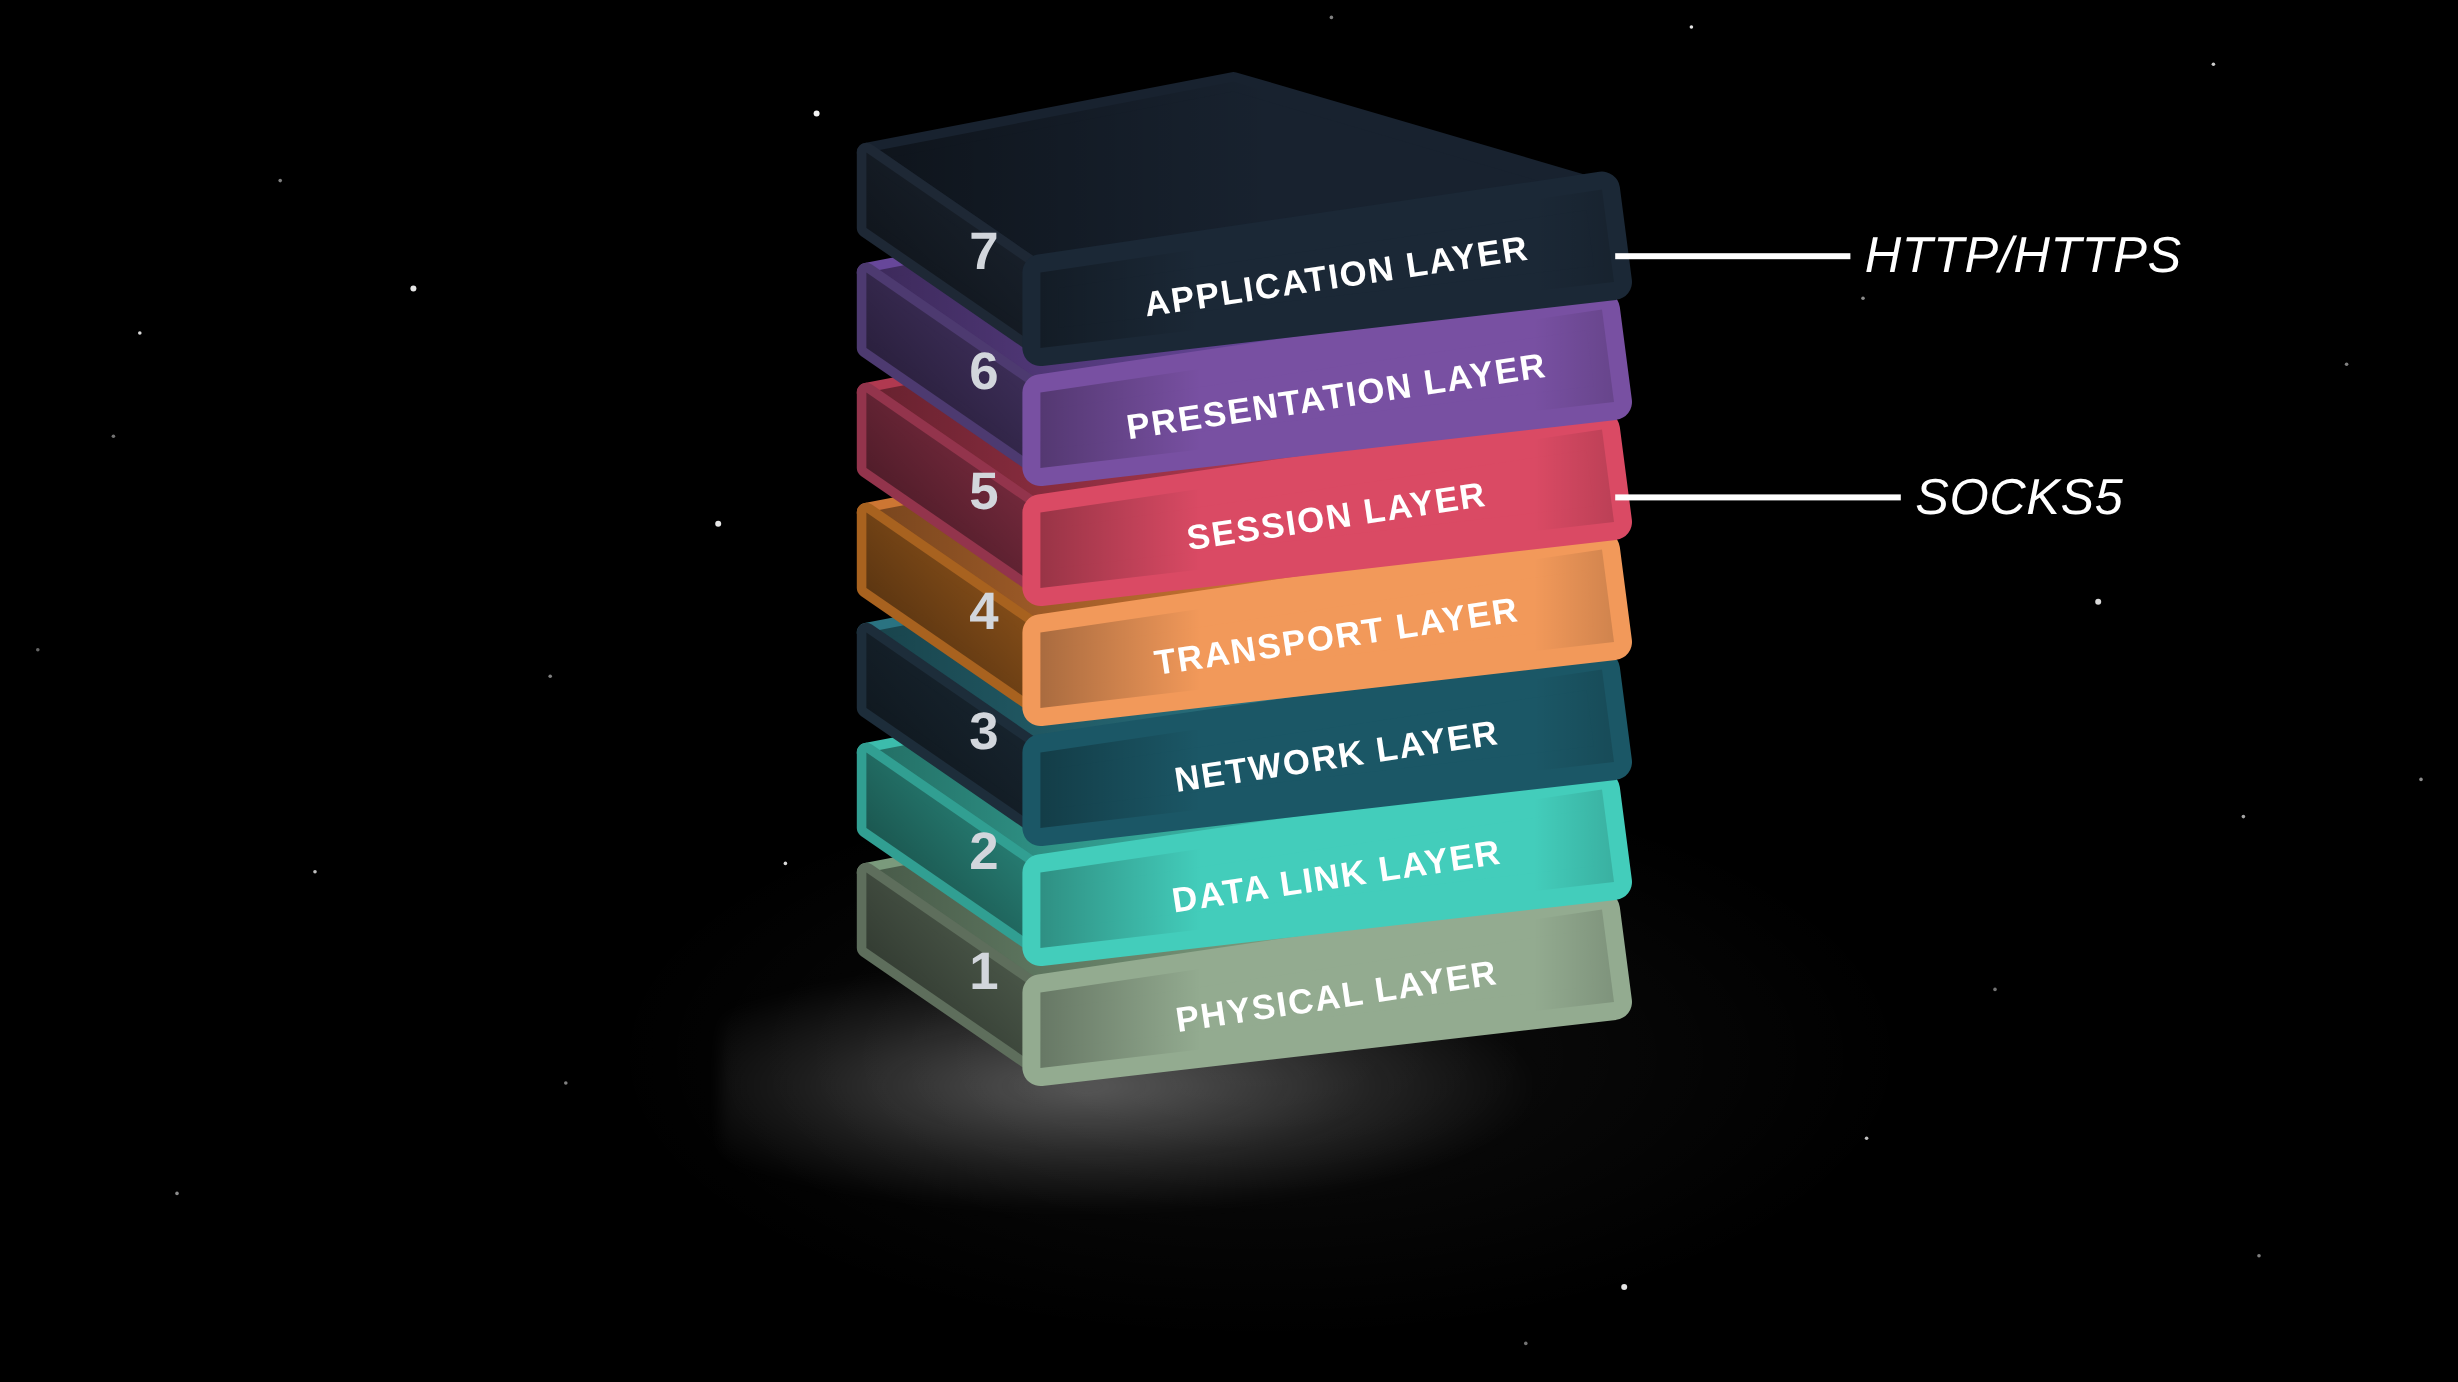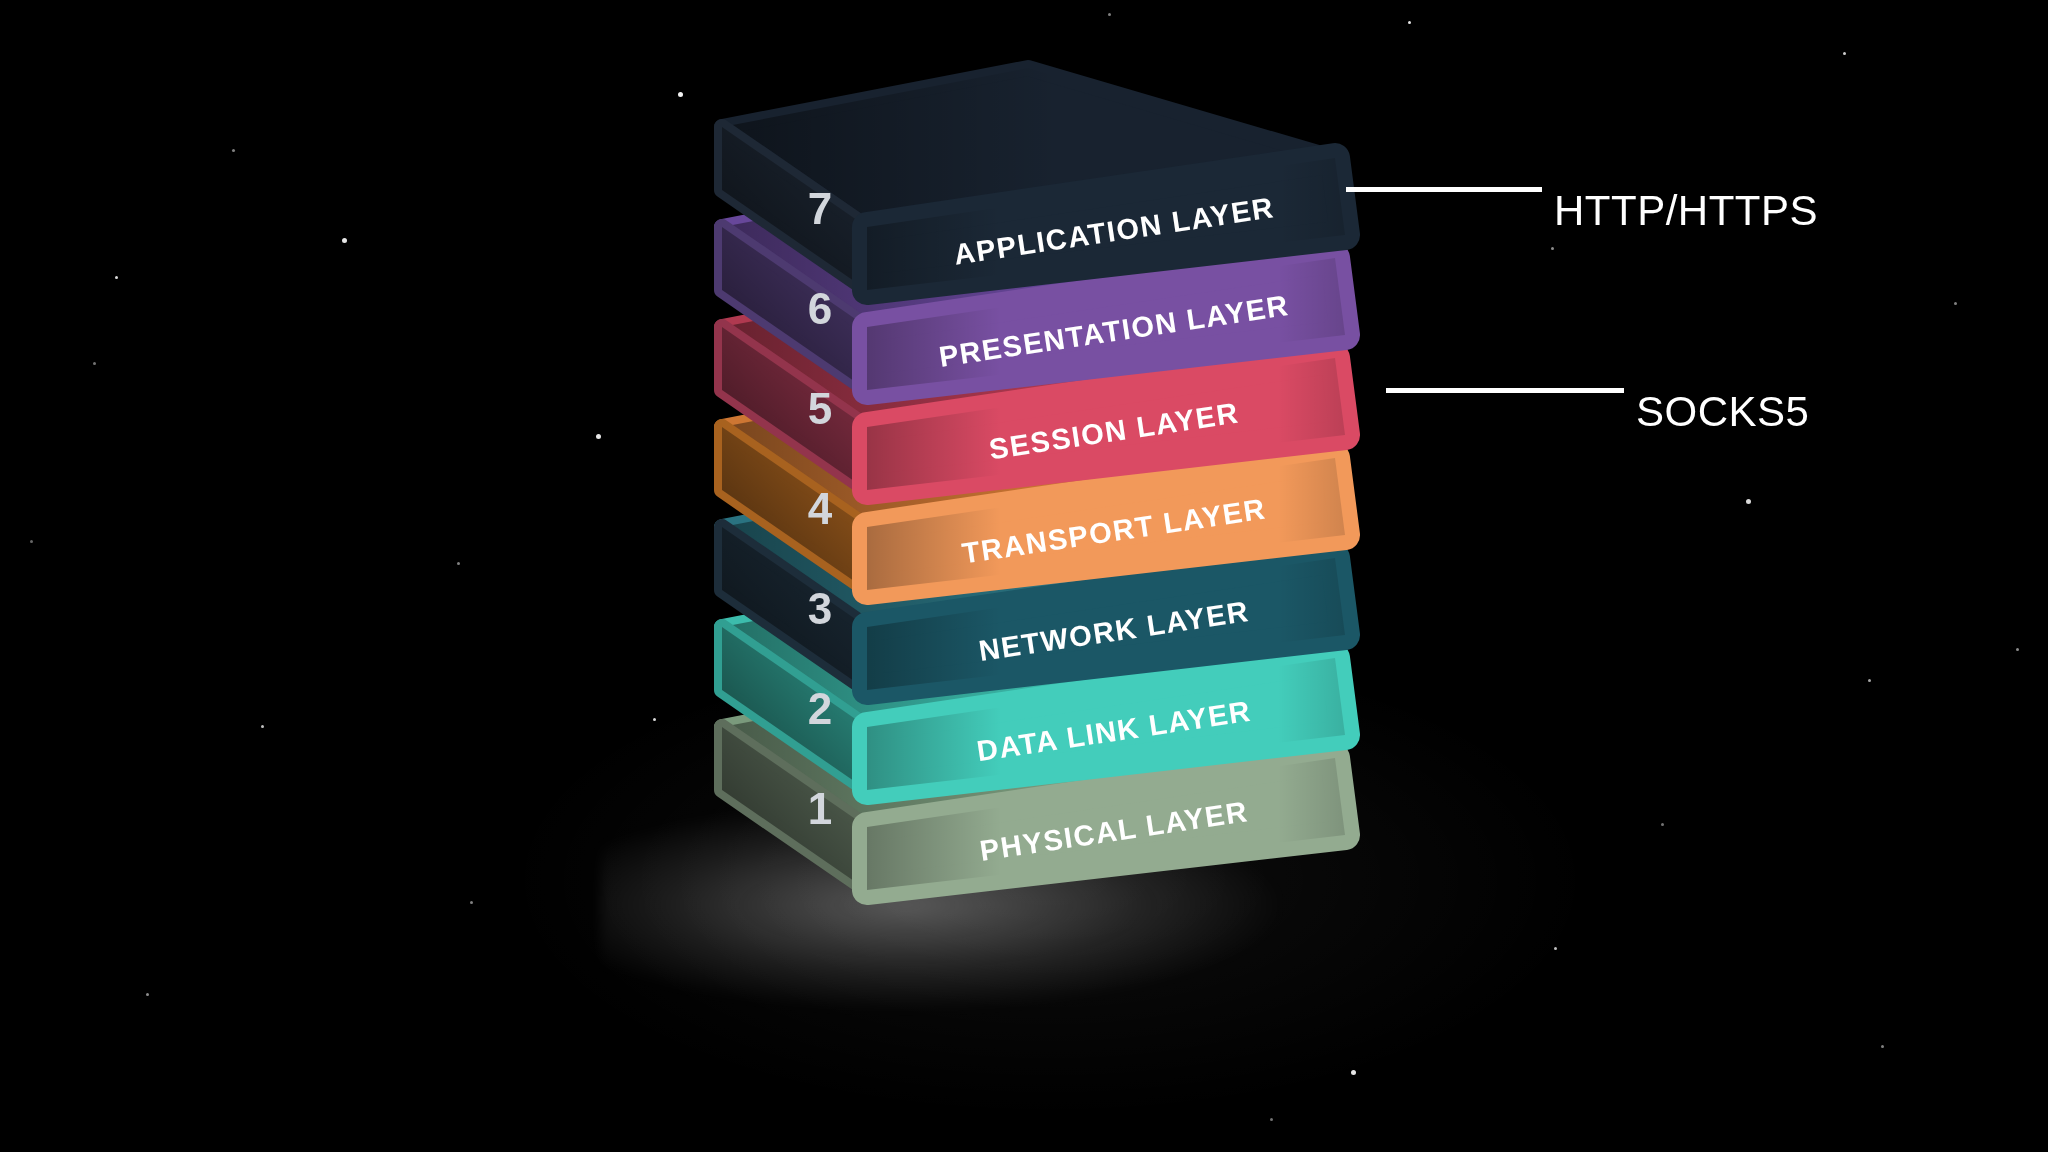--- a/index.html
+++ b/index.html
@@ -23,21 +23,21 @@
   .haze{position:absolute;left:500px;top:640px;width:1100px;height:480px;
         background:radial-gradient(ellipse at center, rgba(255,255,255,.055), rgba(0,0,0,0) 70%);}
   .glow{position:absolute;left:600px;top:800px;width:680px;height:210px;filter:blur(6px);
         background:radial-gradient(ellipse at 45% 50%, rgba(255,255,255,.32), rgba(255,255,255,.10) 45%, rgba(255,255,255,0) 72%);}
   svg{position:absolute;left:0;top:0;}
   .face{stroke-linejoin:round;}
   .ovl{stroke:none;pointer-events:none;}
   text{font-family:"Liberation Sans","DejaVu Sans",sans-serif;}
   .num{font-size:44px;font-weight:600;}
   .label{font-size:29px;font-weight:700;letter-spacing:1.5px;}
-  .annotation{position:absolute;display:flex;height:52px;}
+  .annotation{position:absolute;display:flex;align-items:center;height:52px;font-style:italic;}
   .annotation .line{display:block;height:5px;background:#fff;}
   .annotation .text{margin-left:12px;font-size:42px;font-weight:400;color:#fff;letter-spacing:.5px;white-space:nowrap;}
   .title{position:absolute;left:1031px;top:1022px;transform:translateX(-50%);
          color:#fff;font-size:60px;font-weight:500;letter-spacing:1px;white-space:nowrap;}
 </style>
 </head>
 <body>
 
 <div class="screen">
   <div class="stars"></div>
@@ -138,18 +138,18 @@
       <text class="num" x="98" y="97" text-anchor="middle" fill="#d2d6dc">7</text>
       <text class="label" transform="translate(392,104) rotate(-8.5)" text-anchor="middle" dominant-baseline="central" fill="#ffffff">APPLICATION LAYER</text>
     </g>
   </svg>
 
   <div class="annotation" style="left:1346px;top:187px;">
     <span class="line" style="width:196px;"></span>
     <span class="text">HTTP/HTTPS</span>
   </div>
 
-  <div class="annotation" style="left:1386px;top:388px;">
+  <div class="annotation" style="left:1346px;top:388px;">
     <span class="line" style="width:238px;"></span>
     <span class="text">SOCKS5</span>
   </div>
 
 </div>
 
 </body></html>

